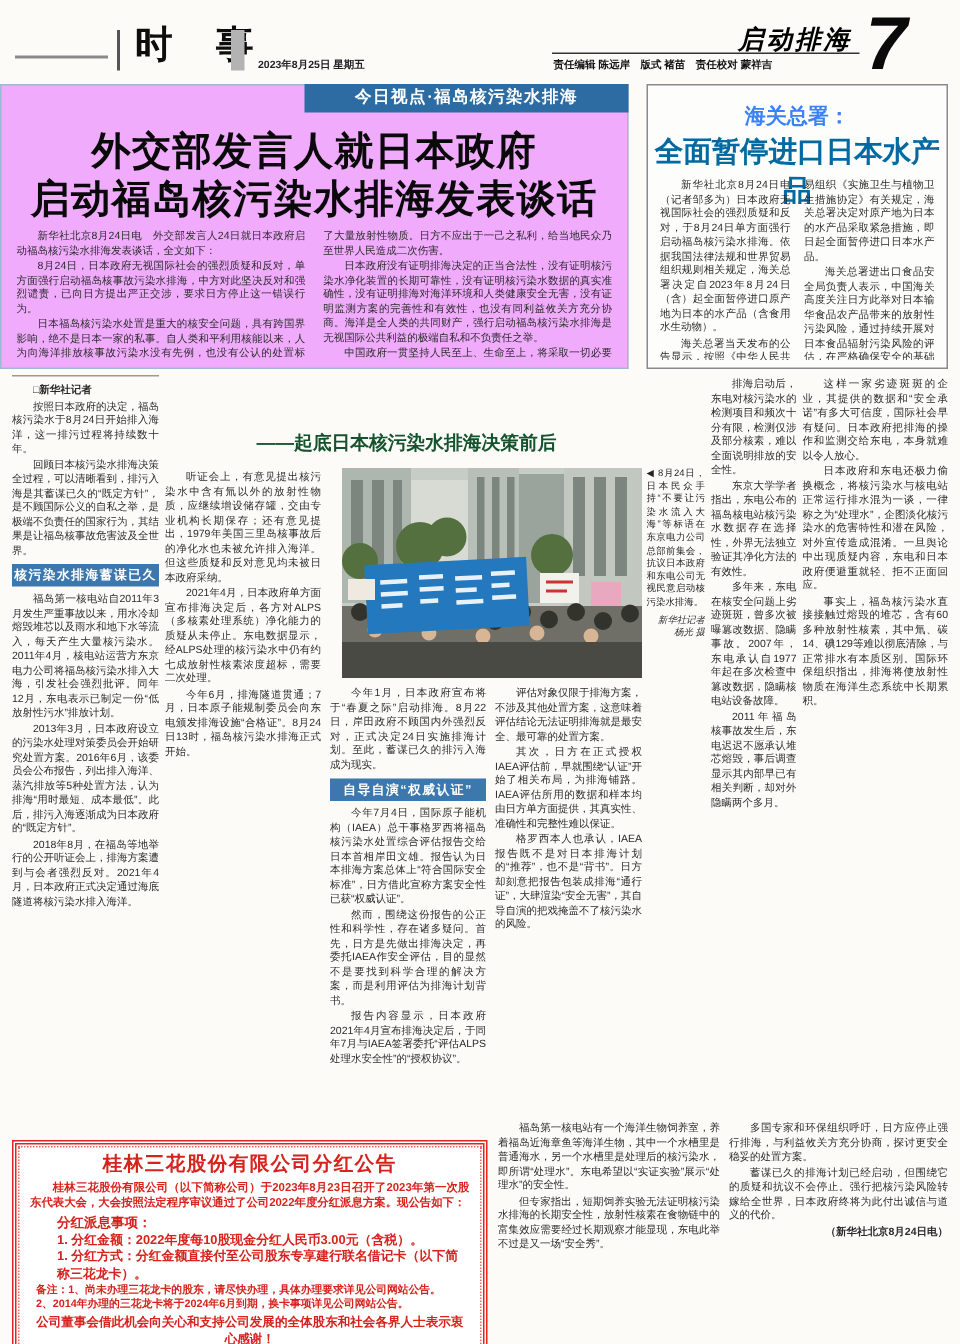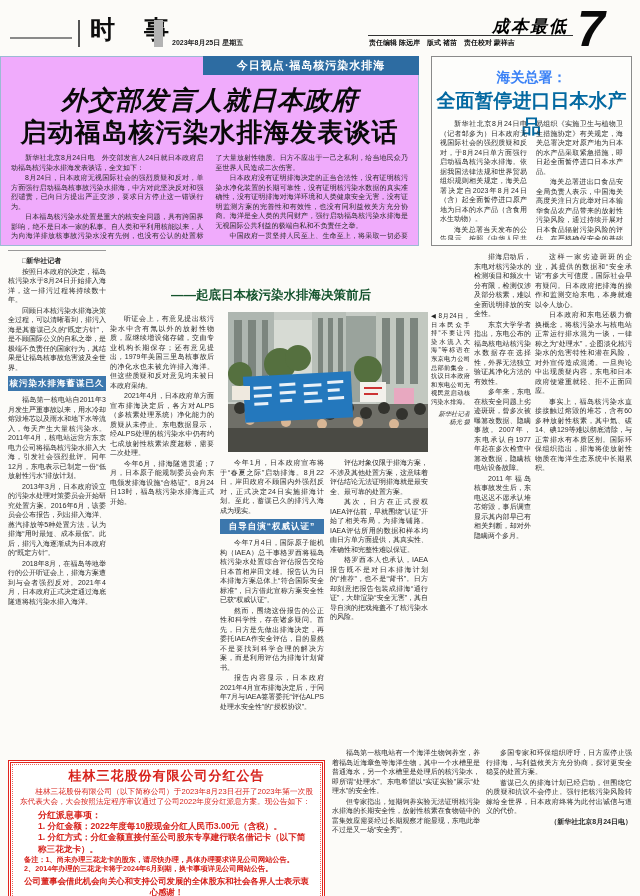--- a/index.html
+++ b/index.html
@@ -23,21 +23,21 @@
   .h-credit-line { left:368px; top:35px; width:205px; height:1px; background:#333; }
   .h-credits { left:369px; top:38px; font-size:7px; font-weight:bold; color:#111; white-space:nowrap; }
 
   
   .stmt-box { left:0; top:56px; width:419px; height:190px; border:1px solid #9cbad4; background:#f0abfc; }
   .topic-banner { position:absolute; right:-1px; top:-1px; width:216px; height:19px;
     background:#2d6ca2; color:#fff; font-size:11px; font-weight:bold;
     text-align:center; line-height:19px; letter-spacing:1px;
     font-family:"Liberation Serif","DejaVu Serif",serif; }
   .stmt-h1 { position:absolute; left:0; top:26px; width:100%; text-align:center;
-    font-size:26px; font-weight:900; letter-spacing:1px; color:#0a0a0a;font-style:italic; }
+    font-size:26px; font-weight:900; letter-spacing:1px; color:#0a0a0a; }
   .stmt-h2 { position:absolute; left:0; top:58px; width:100%; text-align:center;
     font-size:26px; font-weight:900; letter-spacing:1px; color:#0a0a0a; }
   .stmt-body { position:absolute; left:10px; right:10px; top:96px; bottom:5px;
     column-count:2; column-gap:12px; overflow:hidden; }
 
   
   .cust-box { left:431px; top:56px; width:201px; height:190px; border:1px solid #8a8a8a; background:#fdfdfb; }
   .cust-h1 { position:absolute; left:0; top:12px; width:100%; text-align:center;
     font-family:"Liberation Serif","DejaVu Serif",serif; font-size:14px; font-weight:900; color:#3b82f6; }
   .cust-h2 { position:absolute; left:0; top:31px; width:100%; text-align:center;
@@ -74,37 +74,37 @@
   .photo svg { display:block; }
   .caption { left:431px; top:312px; width:39px; height:140px; overflow:hidden; }
   .caption p { font-size:6.3px; line-height:8.6px; text-align:justify; color:#222; }
   .credit { font-size:6.3px; line-height:8.6px; font-style:italic; color:#333; text-align:right; margin-top:3px; }
 
   
   .ann-box { left:8px; top:746px; width:317px; height:142px; background:#fff;
     border:3px double #e2241d; color:#d7231d; padding:4px 9px 3px 9px; overflow:hidden;margin-top:14px; }
   .ann-box::before { content:""; position:absolute; inset:1px; border:1px dotted #e86a60; pointer-events:none; }
   .ann-title { text-align:center; font-size:13px; font-weight:900; letter-spacing:1px; margin-bottom:2px; }
-  .ann-intro { font-size:7.6px; line-height:9.8px; font-weight:normal; text-align:justify; text-indent:2em; margin-bottom:2px; }
+  .ann-intro { font-size:7.6px; line-height:9.8px; font-weight:bold; text-align:justify; text-indent:2em; margin-bottom:2px; }
   .ann-items-header { font-size:9px; font-weight:900; margin-left:18px; line-height:12px; }
   .ann-items p { font-size:8.6px; font-weight:900; line-height:11.5px; margin-left:18px; text-align:left; }
   .ann-notes p { font-size:7.2px; line-height:9.2px; font-weight:bold; margin-left:4px; }
   .ann-thanks { font-size:8.4px; font-weight:900; text-align:center; margin-top:2px; }
 </style>
 </head>
 <body>
 
 <div class="page">
 
   <div class="abs h-line"></div>
   <div class="abs h-vbar"></div>
   <div class="abs h-sec">时 事</div>
   <div class="abs h-block"></div>
   <div class="abs h-date">2023年8月25日 星期五</div>
-  <div class="abs h-mast">成本最低</div>
+  <div class="abs h-mast">启动排海</div>
   <div class="abs h-num">7</div>
   <div class="abs h-credit-line"></div>
   <div class="abs h-credits">责任编辑 陈远岸　版式 褚苗　责任校对 蒙祥吉</div>
 
   <div class="abs stmt-box">
     <div class="topic-banner">今日视点·福岛核污染水排海</div>
     <div class="stmt-h1">外交部发言人就日本政府</div>
     <div class="stmt-h2">启动福岛核污染水排海发表谈话</div>
     <div class="stmt-body news">
         <p>新华社北京8月24日电　外交部发言人24日就日本政府启动福岛核污染水排海发表谈话，全文如下：</p>

